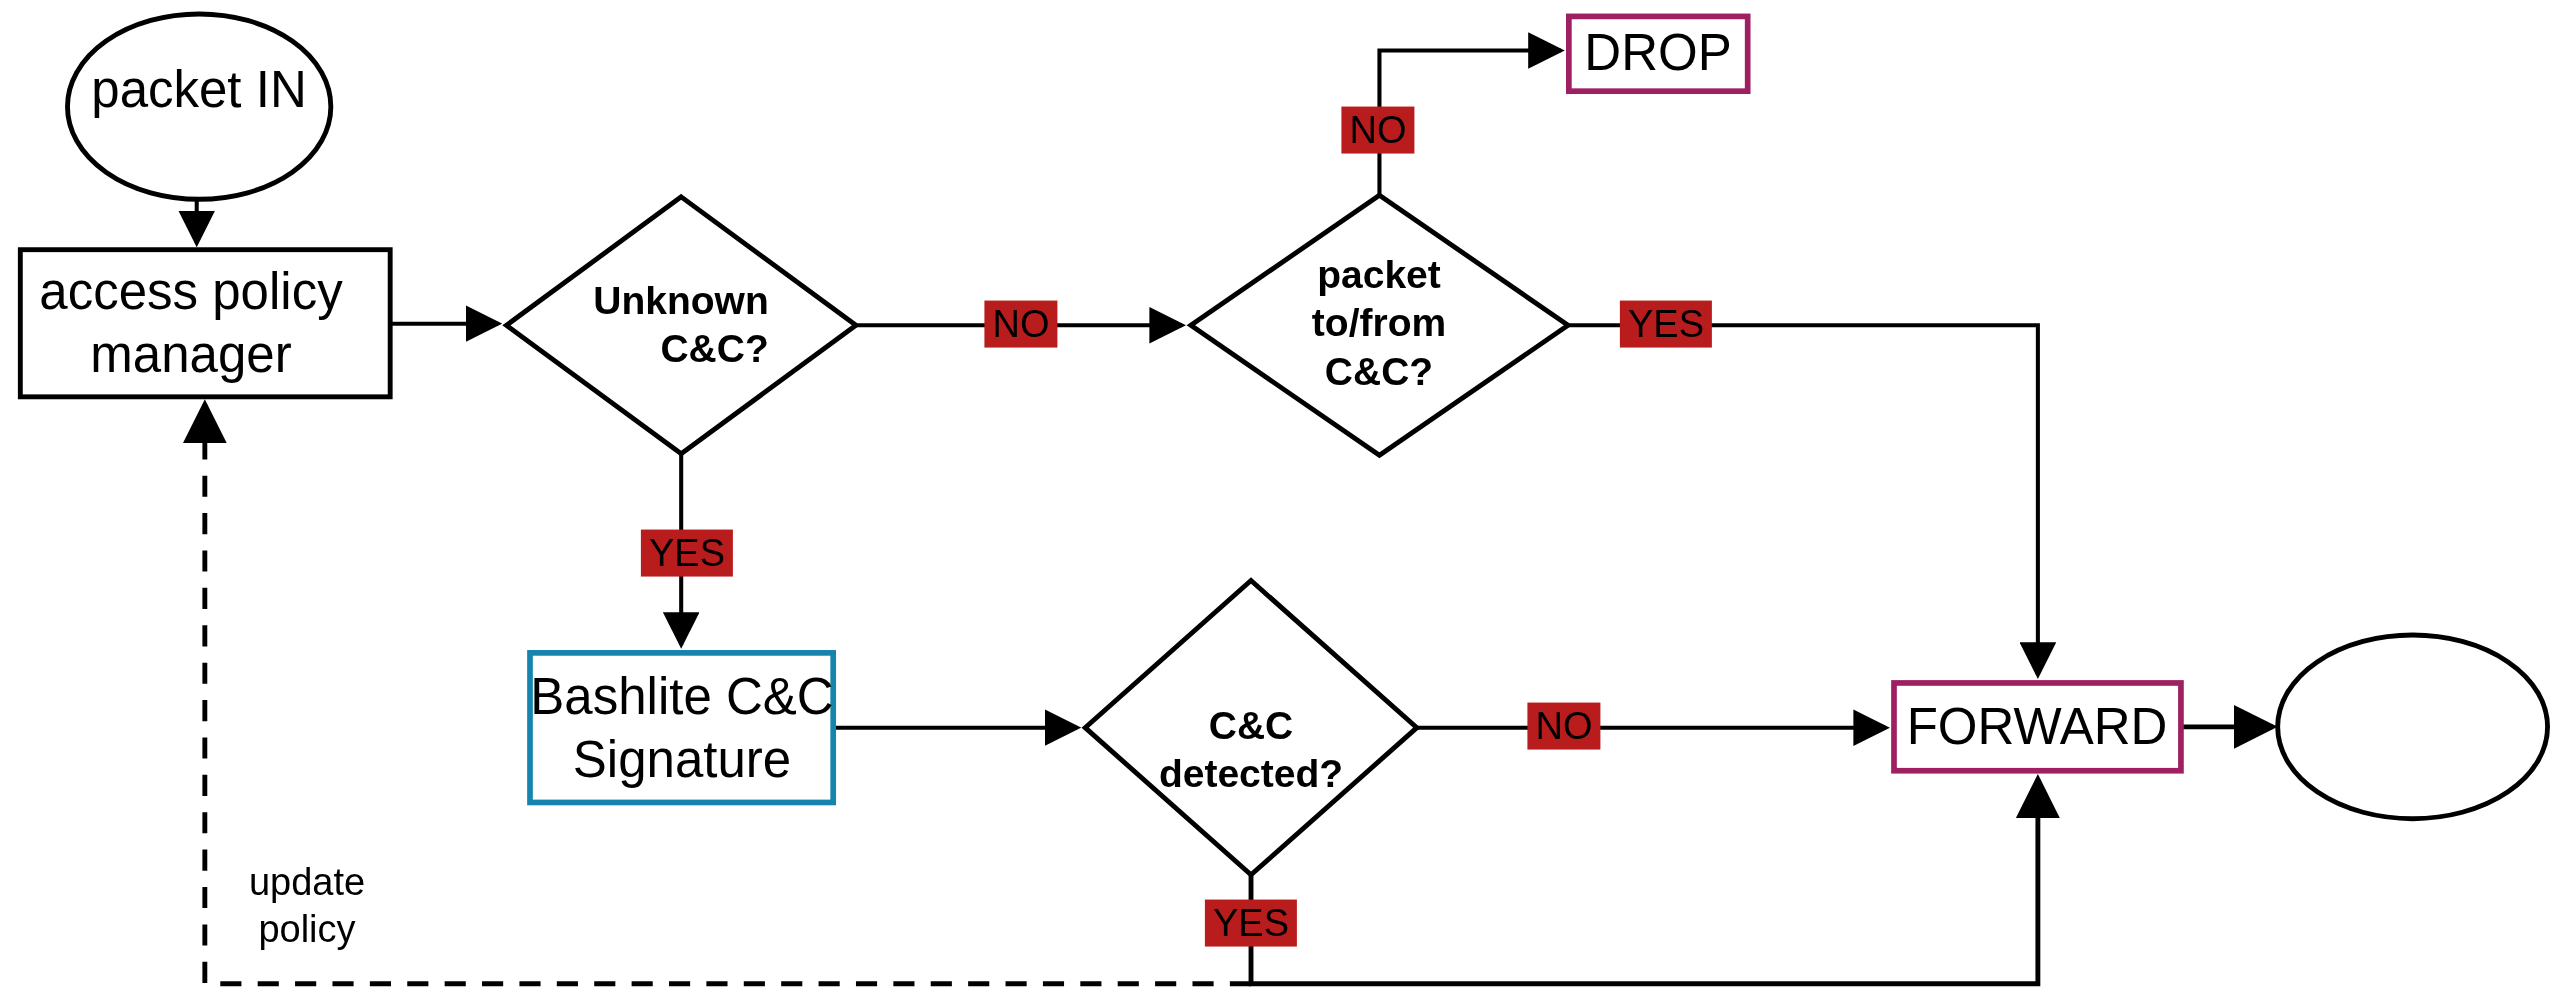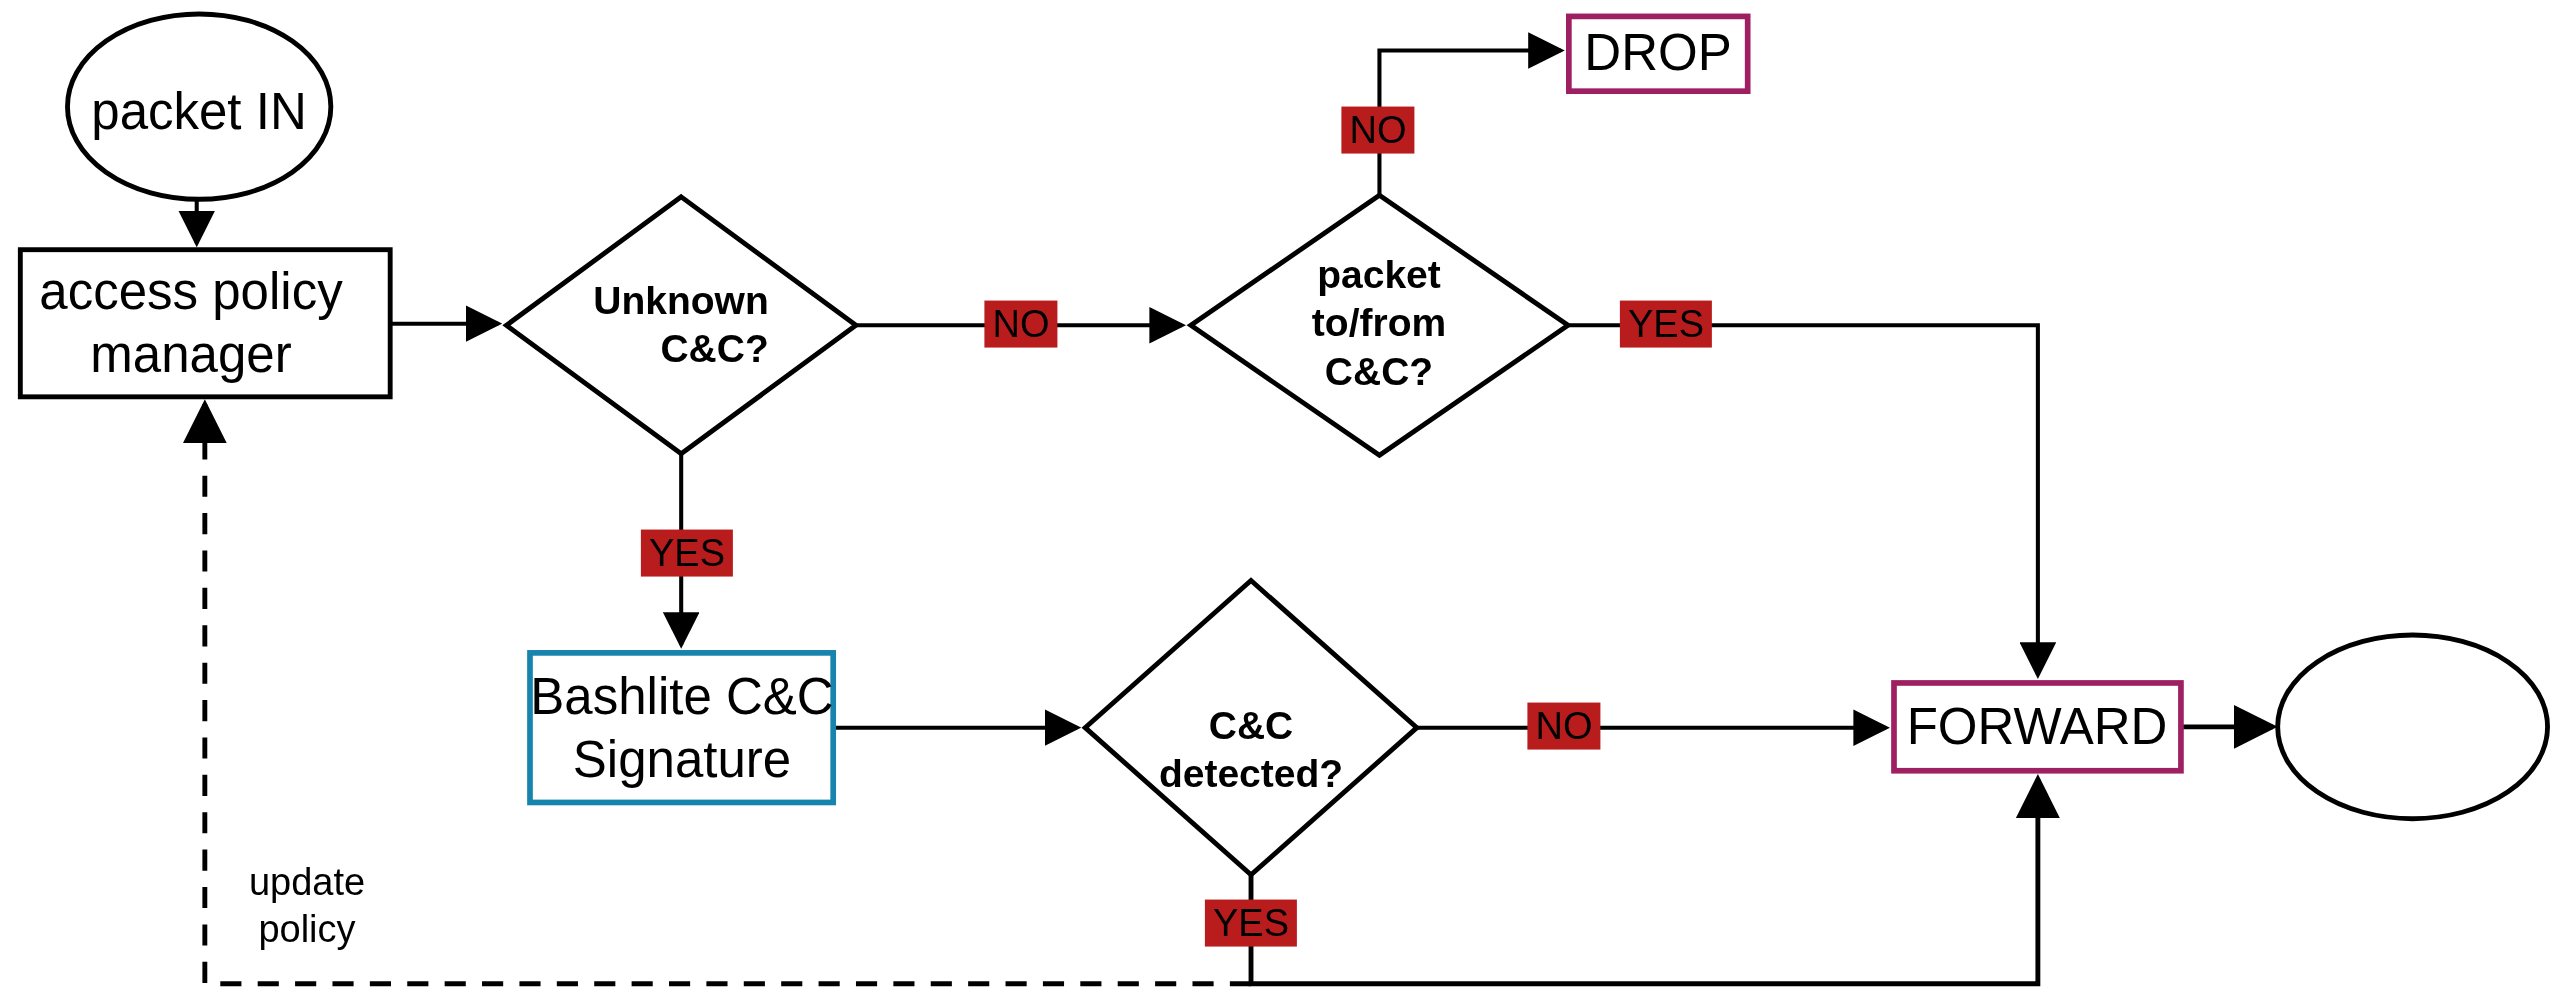--- a/index.html
+++ b/index.html
@@ -76,21 +76,21 @@
     <rect x="25" y="307" width="455" height="181" fill="#ffffff" stroke="#000000" stroke-width="6"></rect>
     <polygon points="838,242 1053,400 838,558 623,400" fill="#ffffff" stroke="#000000" stroke-width="6"></polygon>
     <rect x="1930" y="20" width="220" height="92" fill="#ffffff" stroke-width="7" stroke="#9e2063"></rect>
     <polygon points="1697,240 1929,400 1697,560 1465,400" fill="#ffffff" stroke="#000000" stroke-width="6"></polygon>
     <rect x="652" y="803" width="373" height="184" fill="#ffffff" stroke-width="7" stroke="#1784ad"></rect>
     <polygon points="1539,714 1743,895 1539,1076 1335,895" fill="#ffffff" stroke="#000000" stroke-width="6"></polygon>
     <rect x="2330" y="840" width="353" height="108" fill="#ffffff" stroke-width="7" stroke="#9e2063"></rect>
     <ellipse cx="2968" cy="894" rx="166" ry="113" fill="#ffffff" stroke="#000000" stroke-width="6"></ellipse>
   </svg>
 
-  <div class="label" style="left:199px; top:112px;">packet IN</div>
+  <div class="label" style="left:199px; top:90px;">packet IN</div>
   <div class="label" style="left:191px; top:323px;">access policy
 manager</div>
   <div class="label decision" style="left:681px; top:325px;text-align:right;">Unknown
 C&amp;C?</div>
   <div class="label" style="left:1658px; top:53px;">DROP</div>
   <div class="label decision" style="left:1379px; top:324px;">packet
 to/from
 C&amp;C?</div>
   <div class="label" style="left:642px; top:728px;margin-left:40px;">Bashlite C&amp;C
 Signature</div>

